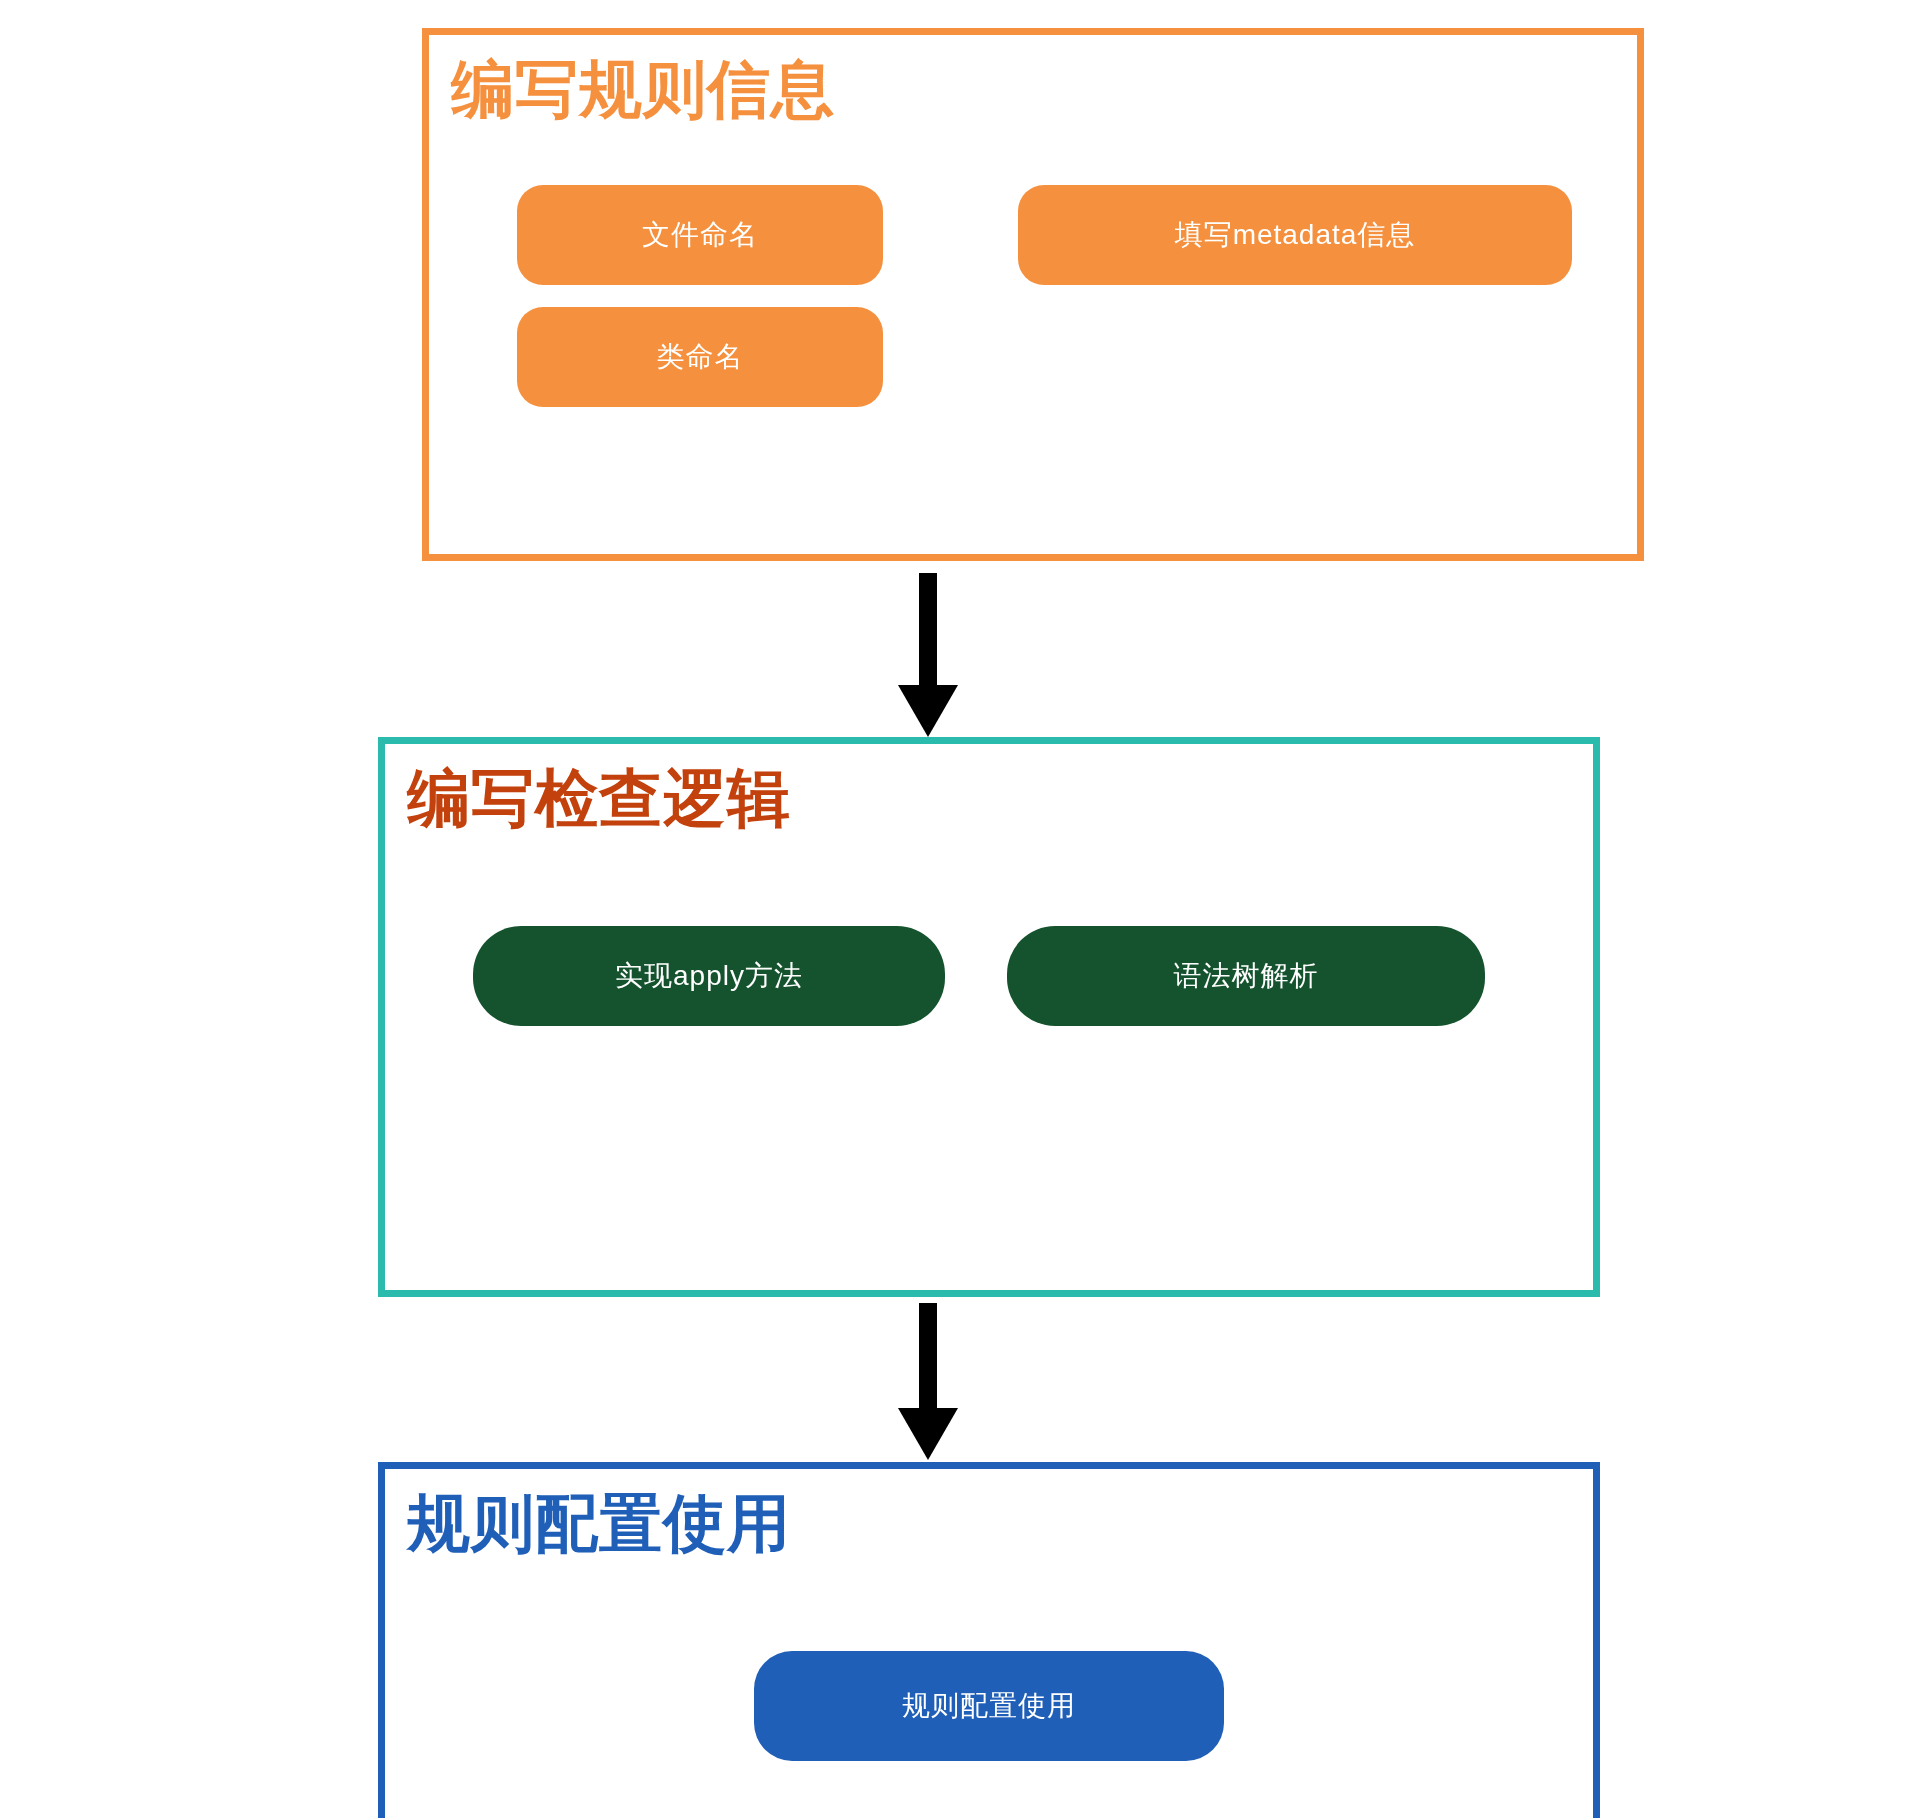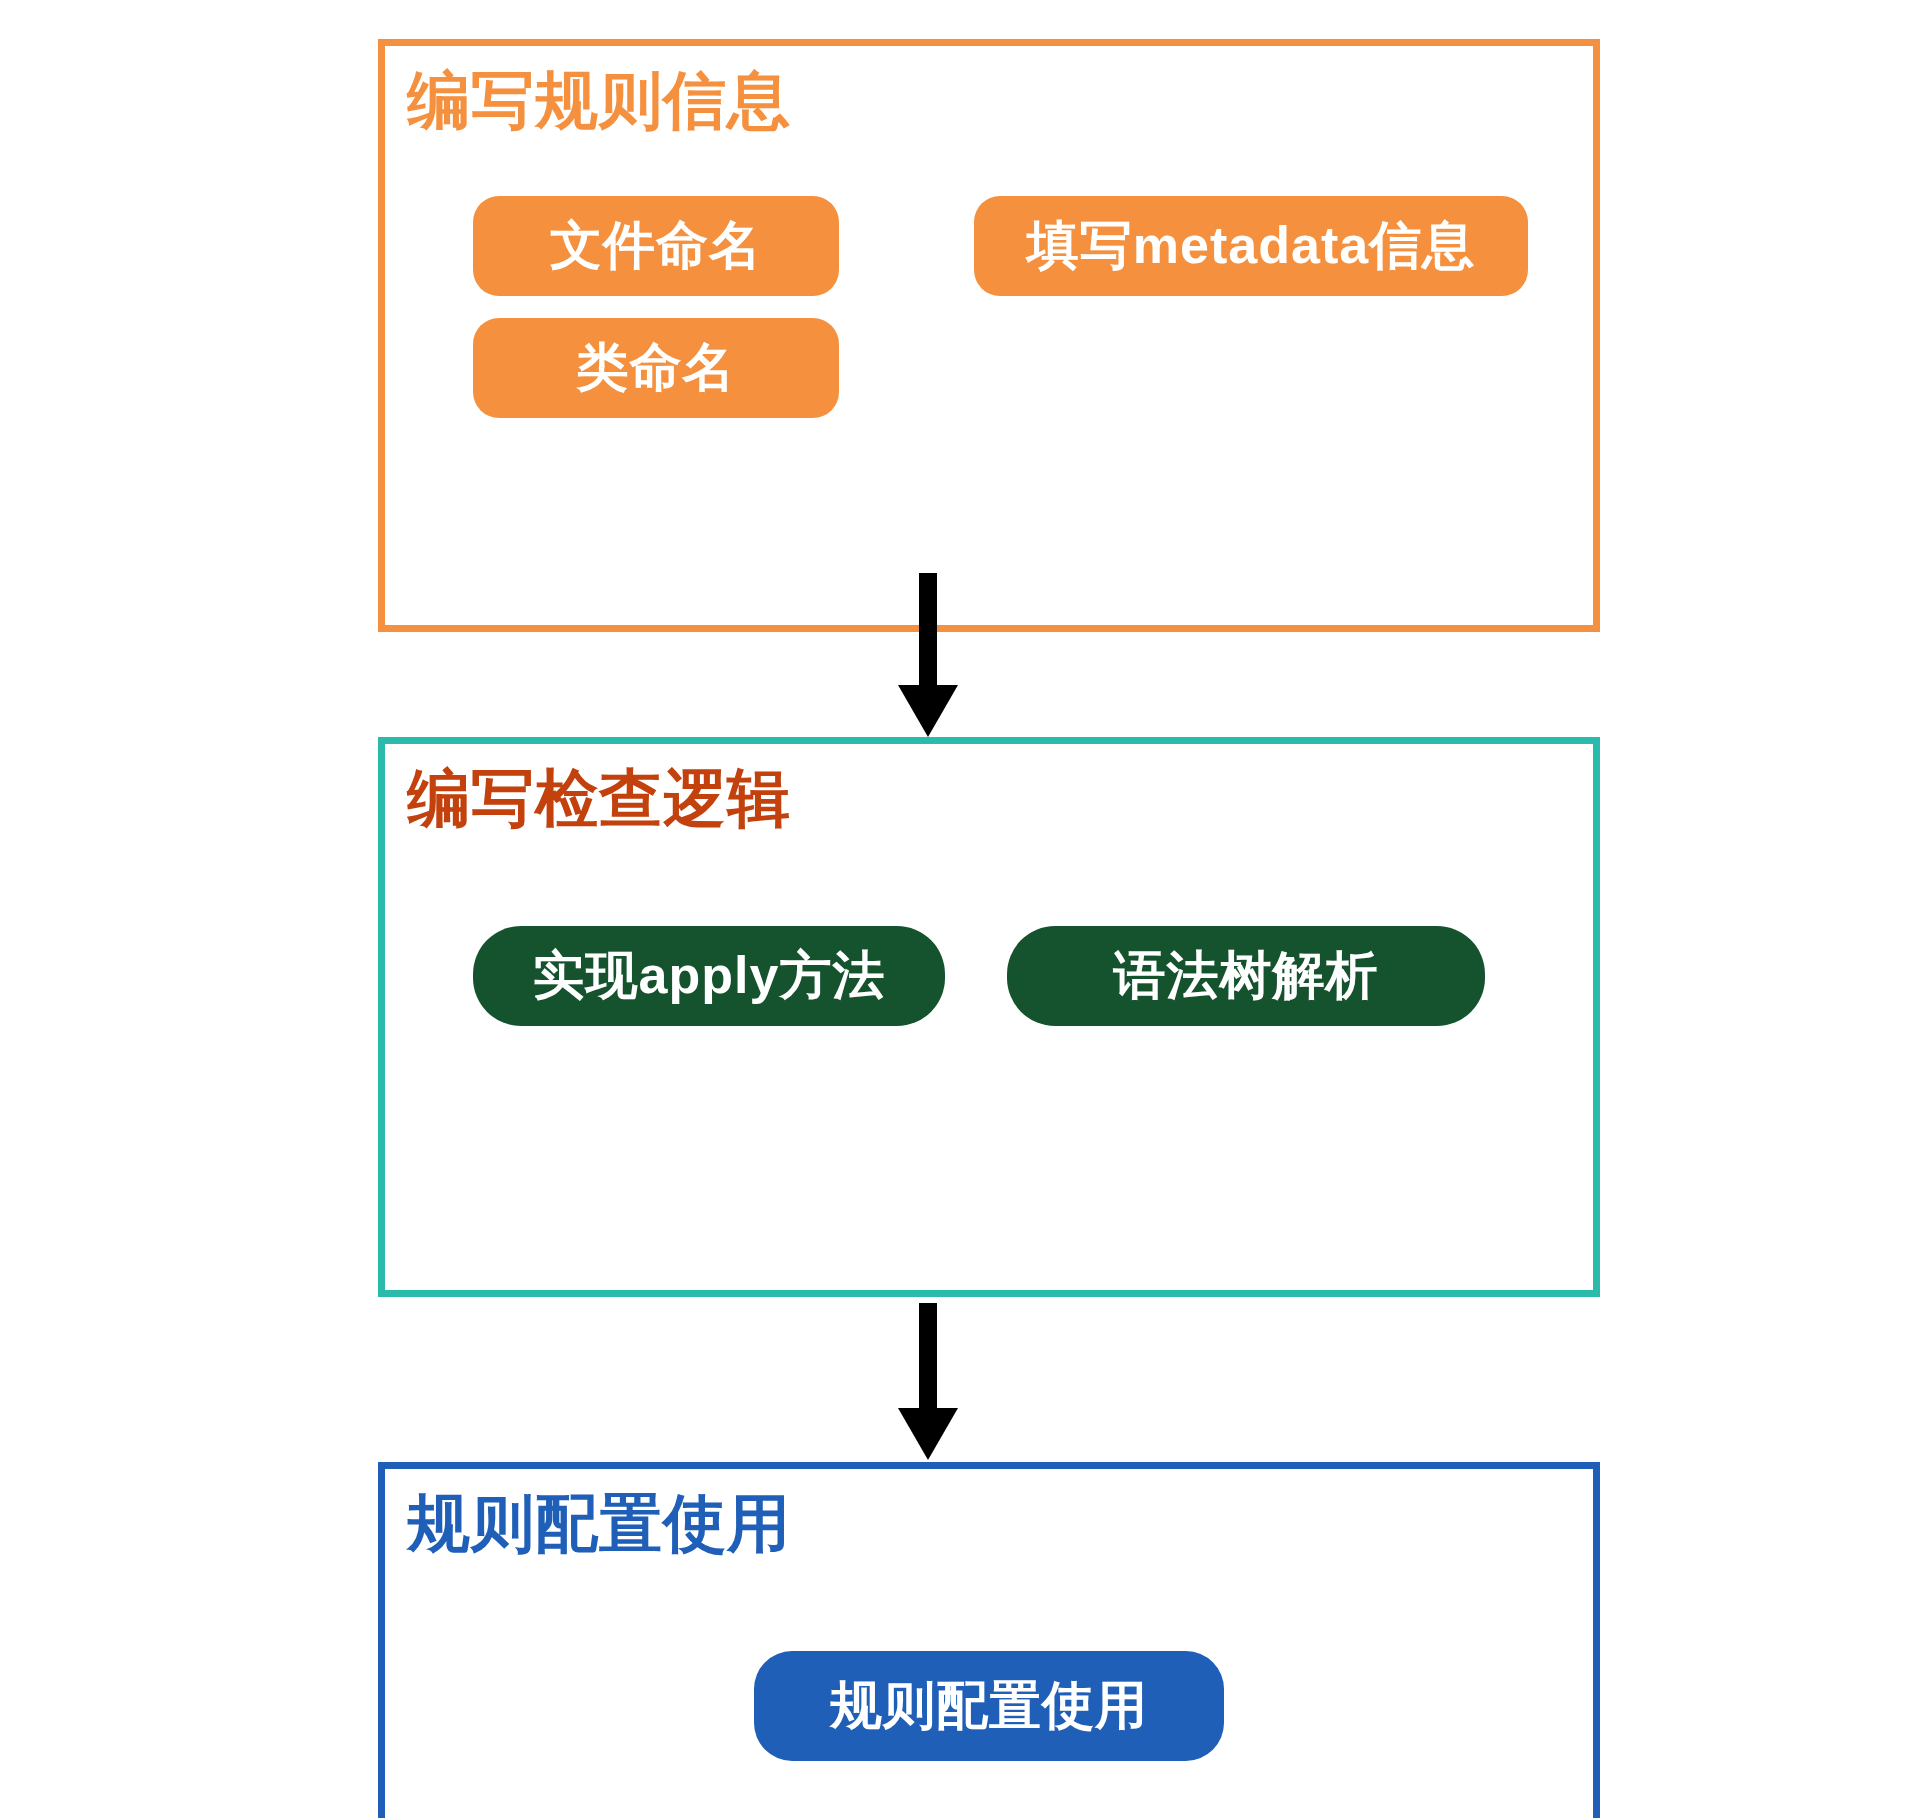--- a/index.html
+++ b/index.html
@@ -24,23 +24,24 @@
   
   .section-box {
     position: absolute;
     left: 378px;
     width: 1222px;
     box-sizing: border-box;
     background: #ffffff;
   }
 
   #section-rule-info {
-    top: 39px;
-    height: 593px;
+    top: 28px;
+    height: 533px;
     border: 7px solid #F5913E;
+    margin-left: 44px;
   }
   #section-check-logic {
     top: 737px;
     height: 560px;
     border: 7px solid #2BBBAD;
   }
   #section-rule-config {
     top: 1462px;
     height: 427px;
     border: 7px solid #1F5FB8;
@@ -72,22 +73,22 @@
     align-items: center;
     margin-bottom: 22px;
   }
 
   .pill {
     display: flex;
     align-items: center;
     justify-content: center;
     box-sizing: border-box;
     color: #ffffff;
-    font-size: 52px;
-    font-weight: 700;
+    font-size: 28px;
+    font-weight: 400;
     letter-spacing: 1px;
     border-radius: 26px;
     height: 100px;
     padding: 0 26px;
     white-space: nowrap;
   }
   .pill-orange { background: #F5913E; }
   .pill-teal   { background: #14532d; }
   .pill-blue   { background: #1F5FB8; border-radius: 38px; }
 

